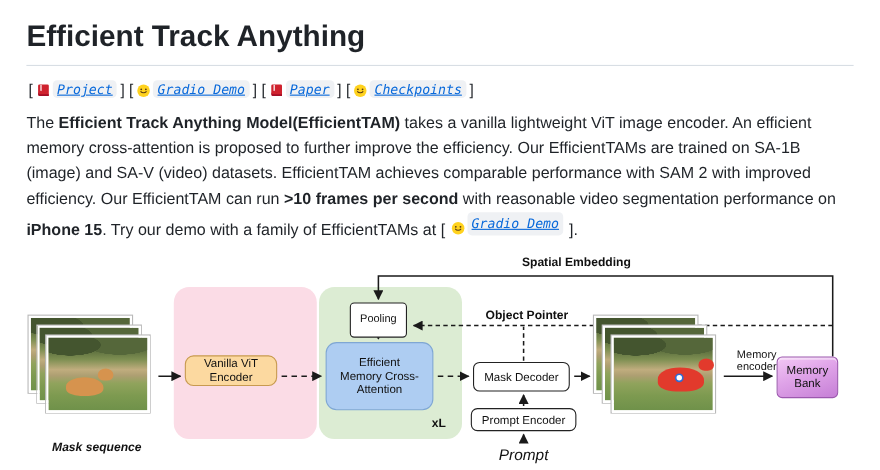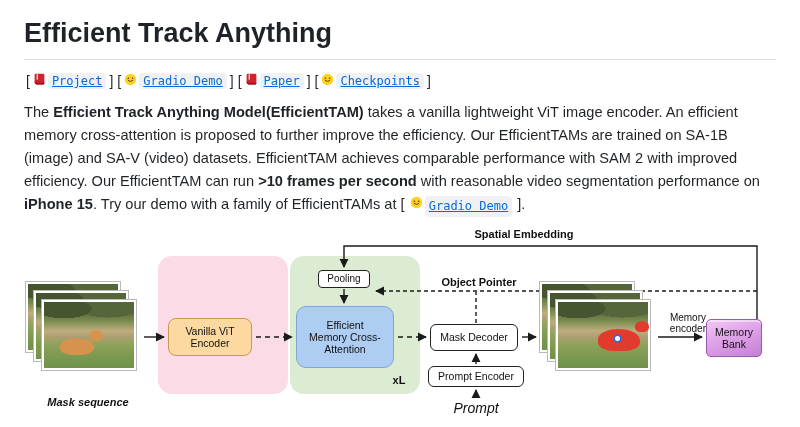--- a/index.html
+++ b/index.html
@@ -14,21 +14,21 @@
   
   h1.title {
     margin: 0; padding: 2px 0 10px 0;
     font-size: 27px; font-weight: 700; color: #1f2328;
     border-bottom: 1px solid #d8dee4;
   }
 
   
   .badges { margin-top: 13px; font-size: 14px; display: flex; align-items: center; flex-wrap: wrap; }
   .br { color: #1f2328; margin: 0 2px; }
-  a.badge { color: #0969da; text-decoration: none; display: inline-flex; align-items: flex-start; gap: 2px; margin: 0 1px; }
+  a.badge { color: #0969da; text-decoration: none; display: inline-flex; align-items: flex-end; gap: 2px; margin: 0 1px; font-style: italic; }
   a.badge .code {
     font-family: "DejaVu Sans Mono", monospace; font-size: 12px;
     background: #eff1f4; border-radius: 4px; padding: 1px 4px;
     text-decoration: underline; color: #0969da;
   }
   .icon { display: inline-flex; width: 13px; height: 13px; }
   .icon svg { width: 13px; height: 13px; }
 
   
   p.intro {
@@ -43,22 +43,22 @@
   .region { position: absolute; z-index: 1; border-radius: 14px; }
   .region.pink  { left: 134px; top: 30px; width: 130px; height: 138px; background: #fbdce6; }
   .region.green { left: 266px; top: 30px; width: 130px; height: 138px; background: #dcecd3; }
   svg.wires { position: absolute; left: 0; top: 0; z-index: 2; }
 
   .box {
     position: absolute; z-index: 3;
     display: flex; align-items: center; justify-content: center;
     text-align: center; font-size: 10.5px; line-height: 1.18; color: #111;
   }
-  .box.pooling { left: 294px; top: 44px;  width: 52px; height: 18px; background: #fff; border: 1.2px solid #222; border-radius: 4px; font-size: 10px; }
-  .box.vit     { left: 144px; top: 92px;  width: 84px; height: 38px; background: #fcd9a0; border: 1px solid #c89a50; border-radius: 8px; padding: 0 7px; }
+  .box.pooling { left: 294px; top: 44px;  width: 52px; height: 32px; background: #fff; border: 1.2px solid #222; border-radius: 4px; font-size: 10px; }
+  .box.vit     { left: 144px; top: 92px;  width: 84px; height: 28px; background: #fcd9a0; border: 1px solid #c89a50; border-radius: 8px; padding: 0 7px; }
   .box.attn    { left: 272px; top: 80px;  width: 98px; height: 62px; background: #aecdf2; border: 1px solid #7fa7d4; border-radius: 10px; padding: 0 11px; }
   .box.mask    { left: 406px; top: 98px;  width: 88px; height: 27px; background: #fff; border: 1.3px solid #222; border-radius: 6px; }
   .box.pe      { left: 404px; top: 140px; width: 96px; height: 21px; background: #fff; border: 1.3px solid #222; border-radius: 6px; }
   .box.bank    { left: 682px; top: 93px;  width: 56px; height: 38px;
                  background: linear-gradient(160deg, #f3c8f5 0%, #dfa3e8 45%, #c67fd6 100%);
                  border: 1px solid #9c58ae; border-radius: 5px;
                  box-shadow: inset 0 2px 0 rgba(255,255,255,.45); }
 
   .lbl { position: absolute; z-index: 3; text-align: center; }
   .lbl.se     { left: 420px; top: 2px;   width: 160px; font-weight: 700; font-size: 11px; }

